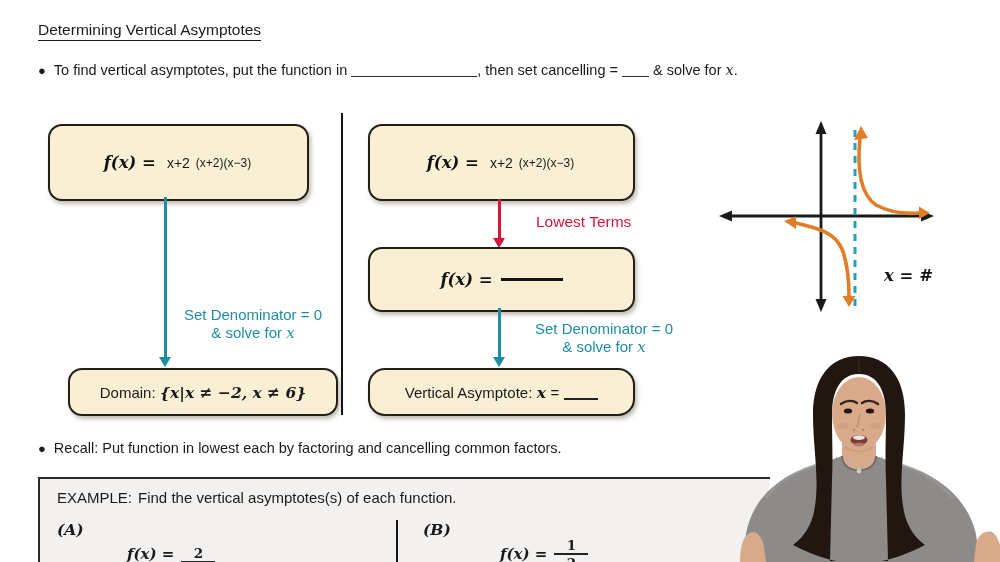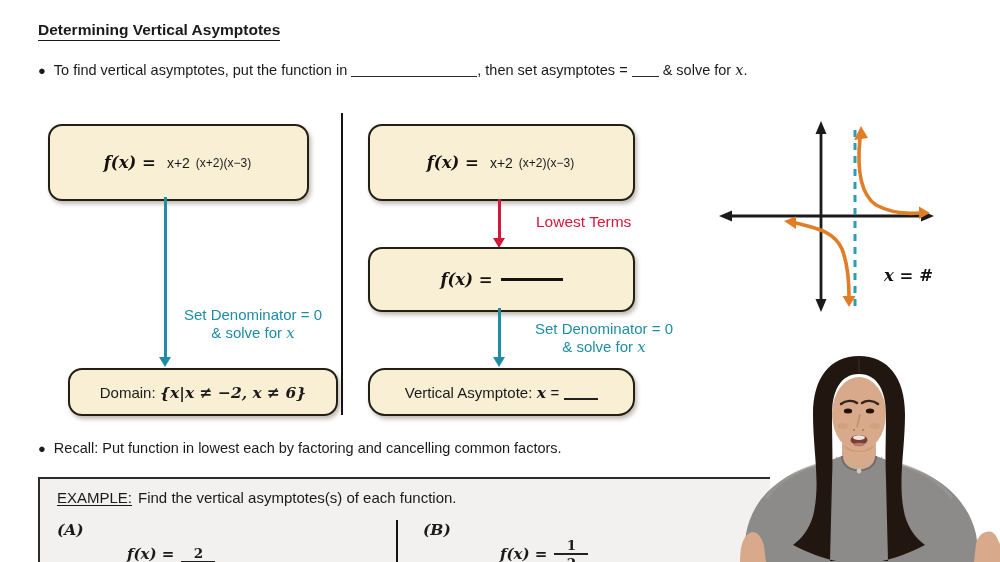--- a/index.html
+++ b/index.html
@@ -1,21 +1,21 @@
 <!DOCTYPE html>
 <html><head>
 <meta charset="utf-8">
 <style>
   html,body{margin:0;padding:0;background:#cfcfcf;}
   #slide{position:relative;width:1000px;height:562px;background:#ffffff;overflow:hidden;
          font-family:"Liberation Sans",sans-serif;color:#1a1a1a;}
   .abs{position:absolute;}
 
   
-  .title{left:38px;top:21px;font-size:15.5px;font-weight:bold;border-bottom:1.8px solid #1a1a1a;padding-bottom:1px;}
+  .title{left:38px;top:21px;font-size:15.5px;font-weight:normal;border-bottom:1.8px solid #1a1a1a;padding-bottom:1px;}
   .bullet{font-size:14.5px;white-space:nowrap;}
   .bullet .dot{font-size:13px;margin-right:8px;}
   .blank{display:inline-block;border-bottom:1.6px solid #2a2a2a;height:12px;vertical-align:-2px;}
   .mvar{font-family:"DejaVu Serif",serif;font-style:italic;}
 
   
   .fbox{background:#f8efd4;border:2.2px solid #241f15;border-radius:14px;
         box-shadow:2px 3px 4px rgba(70,60,35,.35);
         display:flex;align-items:center;justify-content:center;}
   .math{font-family:"DejaVu Serif",serif;font-style:italic;font-weight:bold;font-size:16.5px;color:#141210;}
@@ -34,41 +34,41 @@
   .flowlabel{color:#1e8da4;font-size:15px;line-height:18px;text-align:center;white-space:nowrap;}
   .redlabel{color:#d5173b;font-size:15.5px;font-weight:400;white-space:nowrap;}
   .resulttext{font-size:15px;white-space:nowrap;}
   .resultmath{font-family:"DejaVu Serif",serif;font-style:italic;font-weight:bold;font-size:15.5px;}
   .eqblank{display:inline-block;width:34px;border-bottom:2px solid #222;height:13px;vertical-align:-2px;margin-left:5px;}
   .lowbar{display:inline-block;width:62px;height:2.4px;background:#141210;vertical-align:middle;margin-left:8px;}
 
   
   .example-box{left:38px;top:477px;width:924px;height:110px;background:#f2f1ef;border:2px solid #2b2b2b;}
   .ex-head{font-size:15px;white-space:nowrap;}
-  .ex-head .exlab{text-decoration:underline;text-underline-offset:2px;margin-right:6px;}
+  .ex-head .exlab{text-underline-offset:2px;margin-right:6px;}
   .ex-tag{font-family:"DejaVu Serif",serif;font-style:italic;font-weight:bold;font-size:15.5px;}
   .ex-formula{display:flex;align-items:center;height:32px;font-family:"DejaVu Serif",serif;}
   .ex-formula .lhs{font-style:italic;font-weight:600;font-size:15px;}
   .ex-frac{display:inline-flex;flex-direction:column;align-items:center;margin-left:7px;}
   .ex-frac .num{font-size:13.5px;line-height:16px;font-weight:600;}
   .ex-frac .bar{height:2px;background:#222;align-self:stretch;min-width:34px;}
   .ex-frac .den{font-size:13.5px;line-height:16px;font-weight:600;}
 
   .graph-label{font-family:"DejaVu Serif",serif;font-size:16.5px;font-weight:bold;color:#141210;white-space:nowrap;}
 </style>
 </head>
 <body>
 
 <div id="slide">
 
   <div class="abs title">Determining Vertical Asymptotes</div>
 
   <div class="abs bullet" style="left:38px;top:62px;">
     <span class="dot">●</span><span>To find vertical asymptotes, put the function in</span>
-    <span class="blank" style="width:126px;"></span><span>, then set asymptotes =</span>
+    <span class="blank" style="width:126px;"></span><span>, then set cancelling =</span>
     <span class="blank" style="width:27px;"></span>
     <span>&amp; solve for</span>
     <span class="mvar">x</span><span>.</span>
   </div>
 
   <div class="abs fbox" style="left:48px;top:124px;width:257px;height:73px;">
     <span class="math">f(x) =</span>
     <span class="frac">
       <span class="num">x+2</span>
       <span class="bar"></span>

